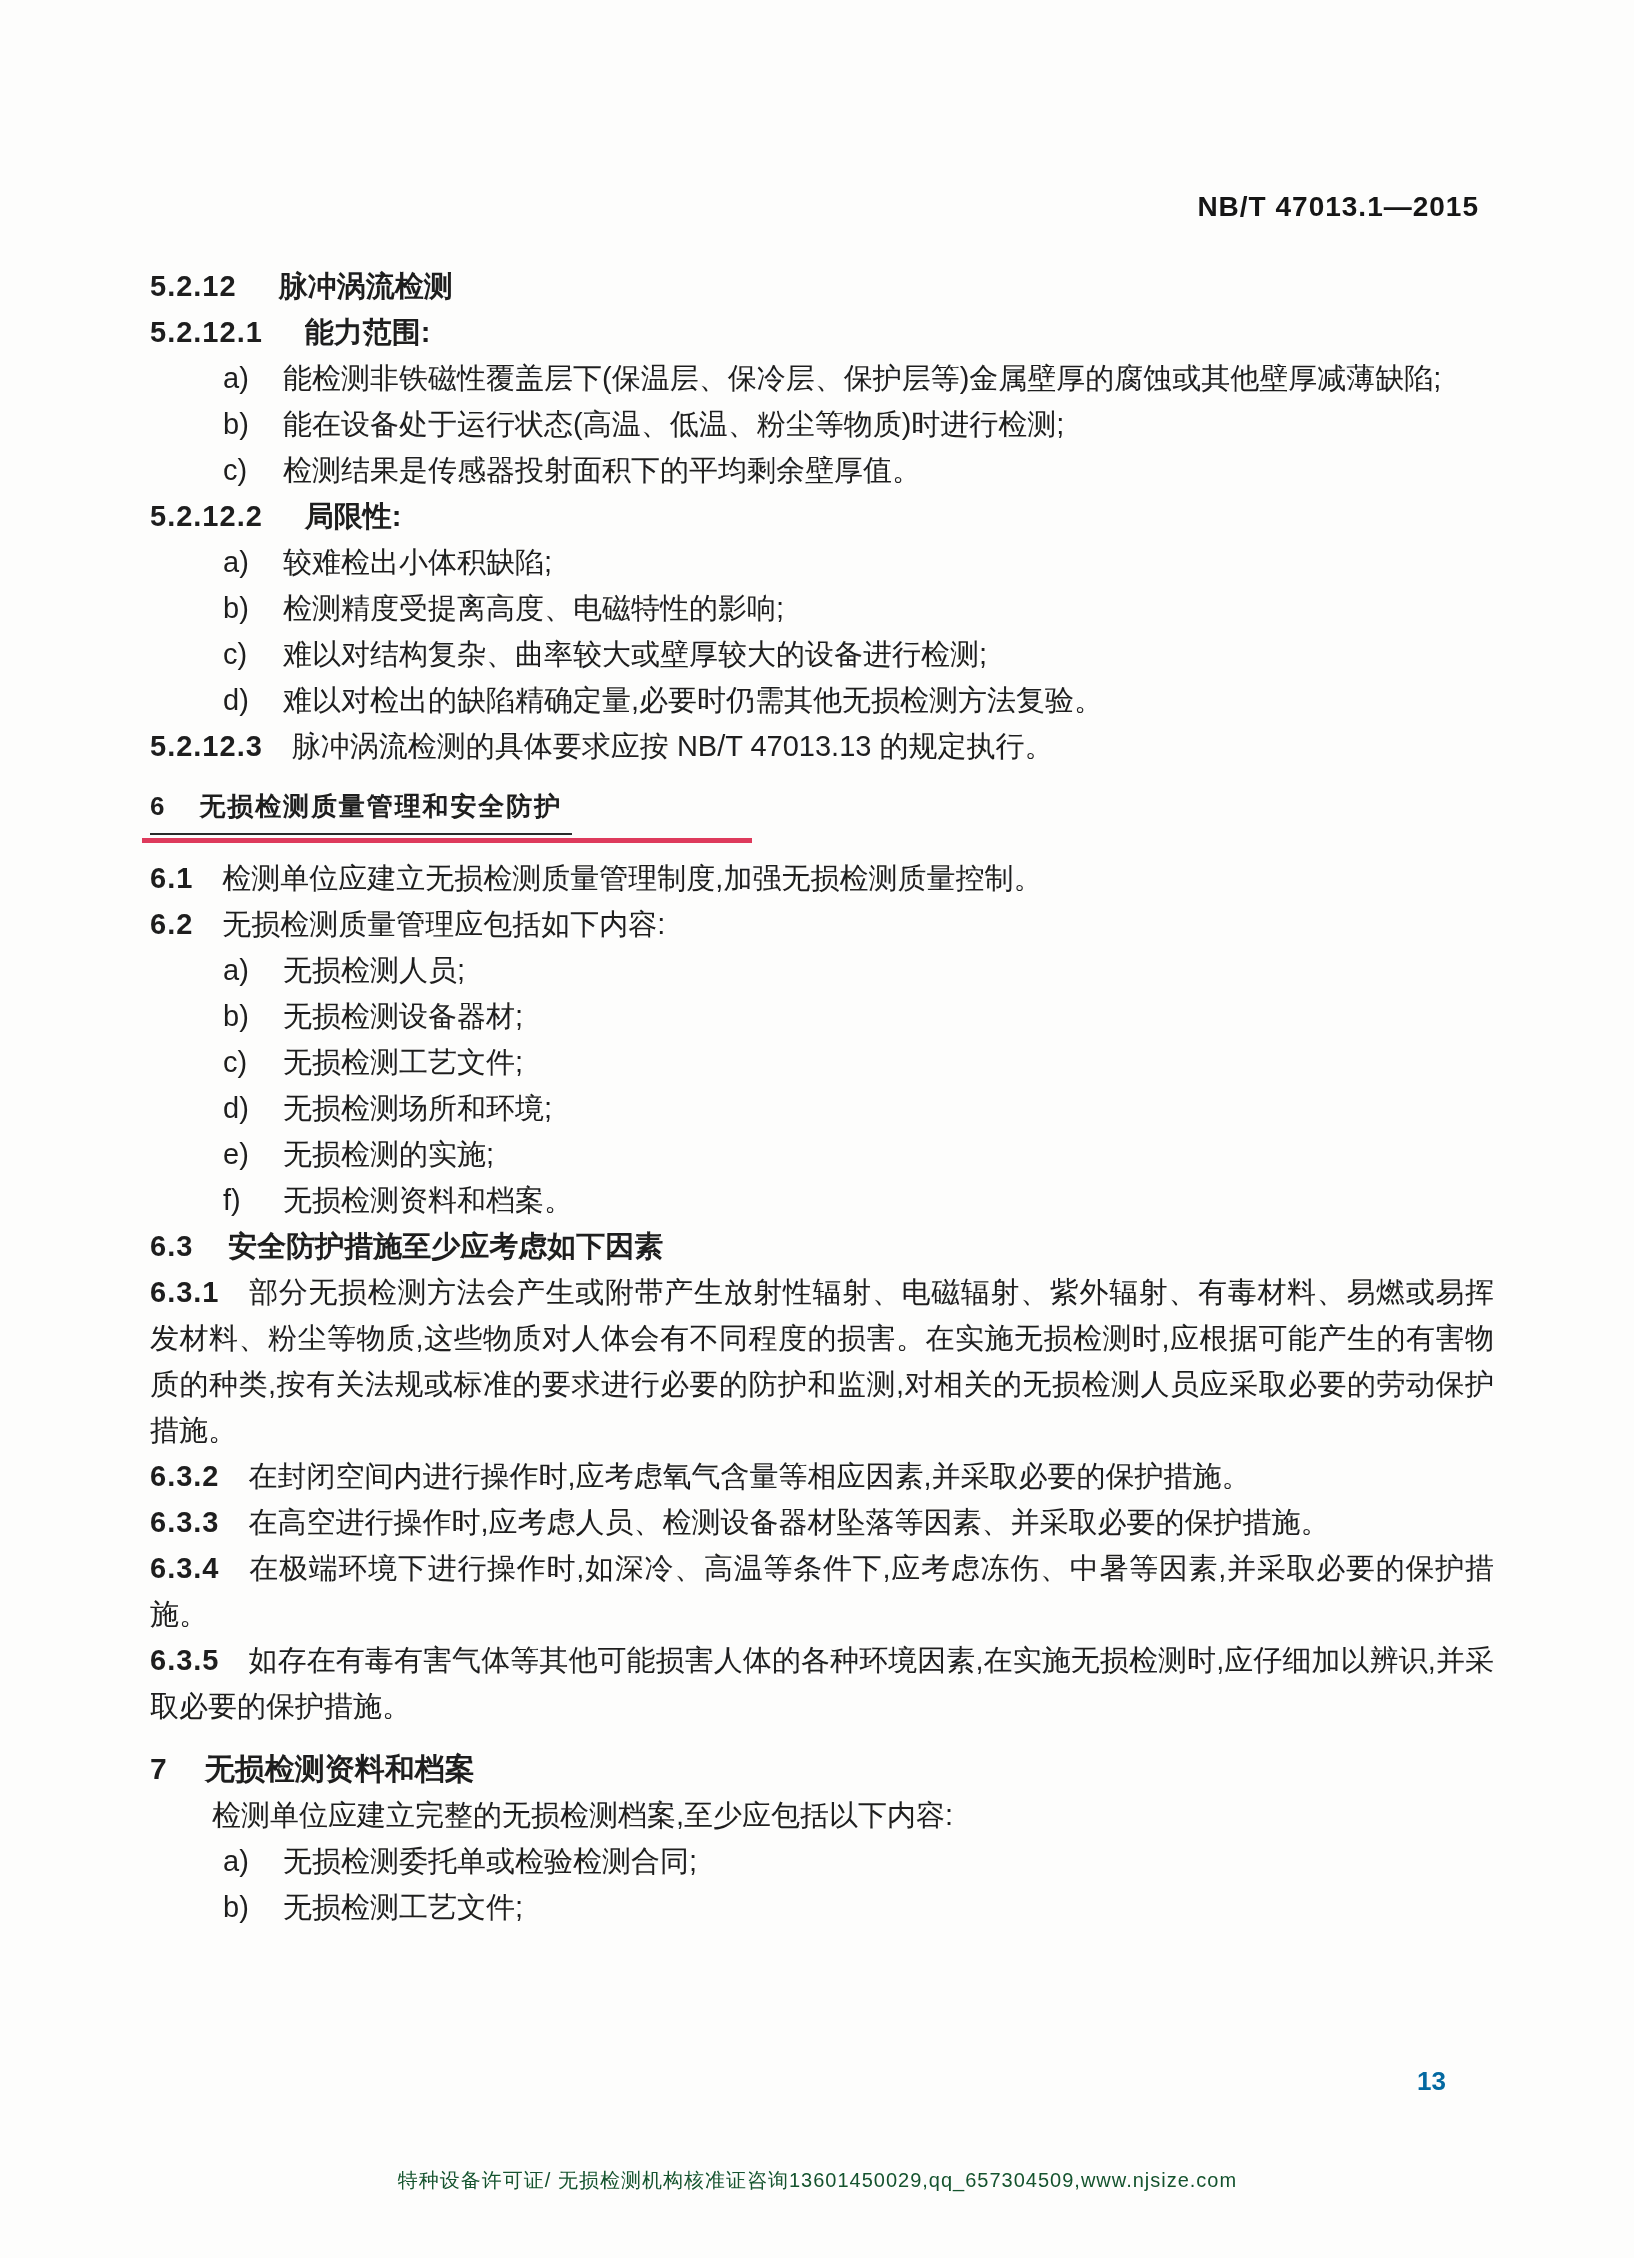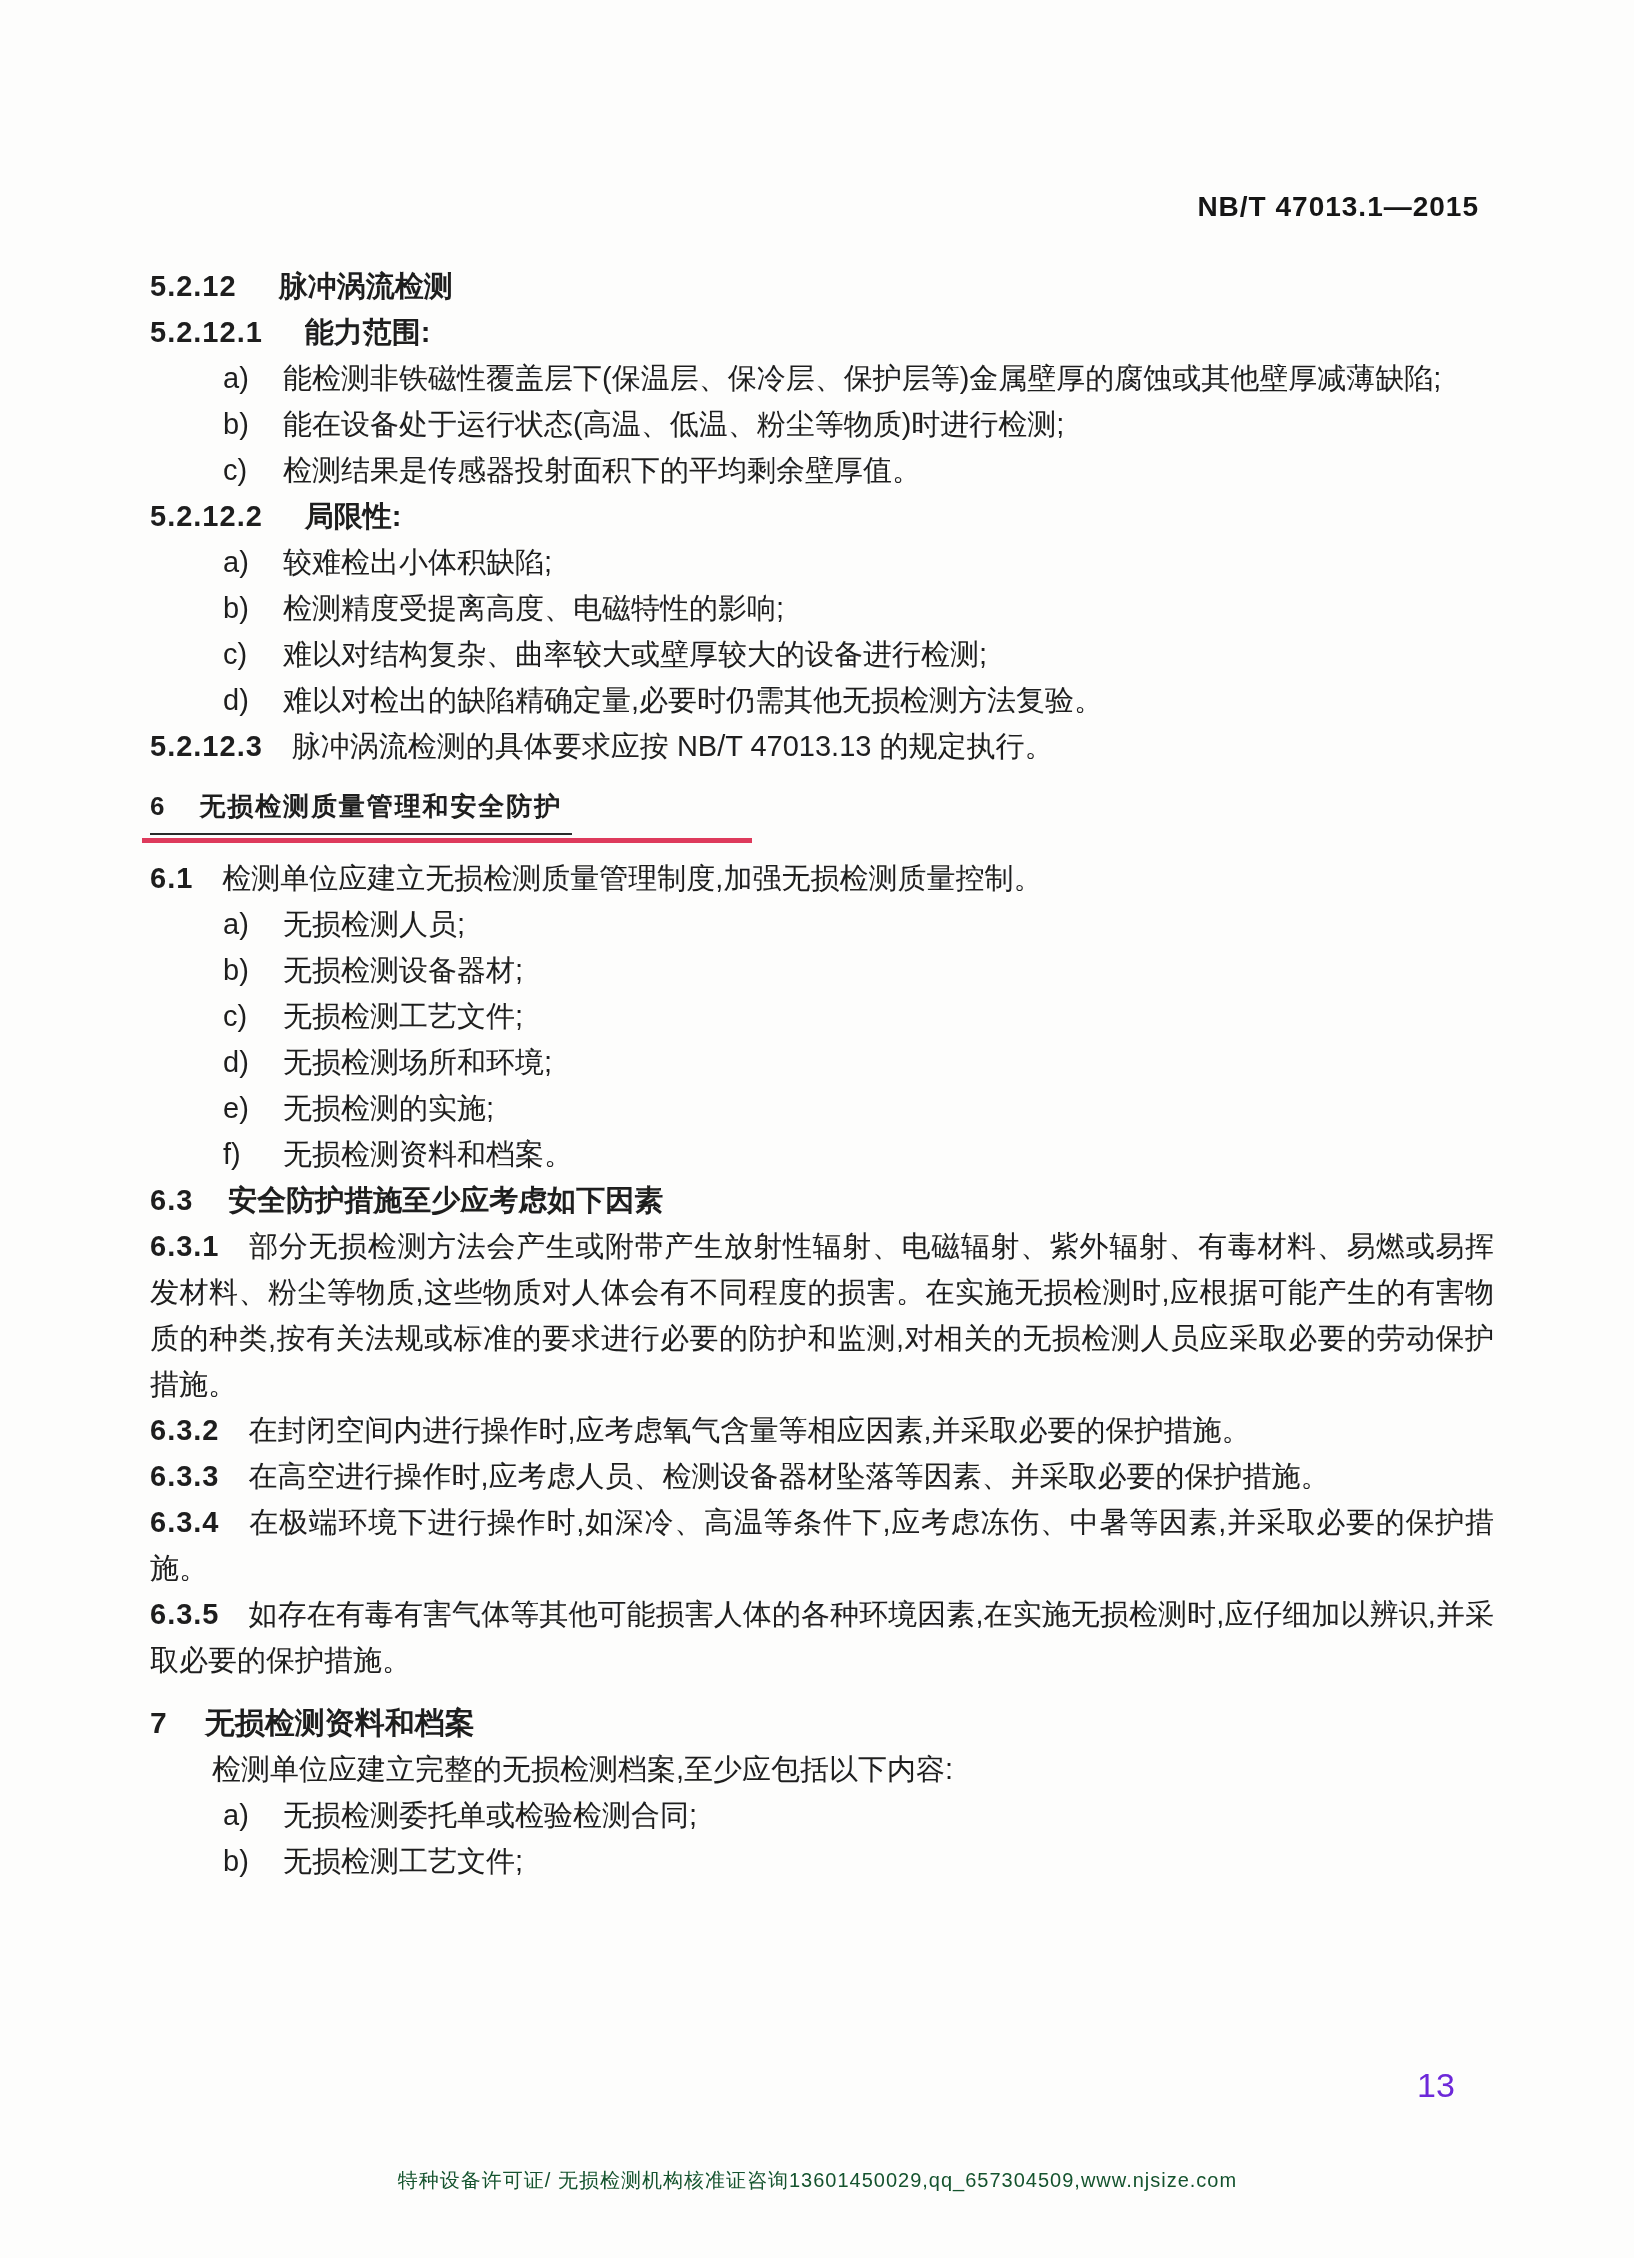--- a/index.html
+++ b/index.html
@@ -38,21 +38,21 @@
   .underline-wrap .num { margin-right:33px; }
   .red-line {
     width:610px; height:4.8px; margin-top:2.9px; margin-left:-7.7px;
     background:#de3a5c;
   }
   .sec7 { margin-top:17.4px; font-size:30px; }
   .c71 { margin-top:25px; }
   .indent-para { padding-left:62px; }
   .page-number {
     position:absolute; top:2066px; left:1417px;
-    font-size:34px; color:#6d28d9;
+    font-size:26px; color:#0369a1;font-weight:bold;
   }
   .footer-watermark {
     position:absolute; top:2167px; left:0; width:100%;
     text-align:center; font-size:20px; color:#14532d; letter-spacing:1px;
   }
 </style>
 </head>
 <body>
 
 <div class="page">
@@ -109,20 +109,23 @@
 
     <div class="sec-head">
       <span class="underline-wrap">
         <span class="num">6</span><span>无损检测质量管理和安全防护</span>
       </span>
       <div class="red-line"></div>
     </div>
 
     <div class="row para">
       <span class="num">6.1</span><span>检测单位应建立无损检测质量管理制度,加强无损检测质量控制。</span>
+    </div>
+    <div class="row para">
+      <span class="num">6.2</span><span>无损检测质量管理应包括如下内容:</span>
     </div>
 
     <div class="li">
       <span class="marker">a)</span>
         <span class="txt">无损检测人员;</span>
     </div>
     <div class="li">
       <span class="marker">b)</span>
         <span class="txt">无损检测设备器材;</span>
     </div>

